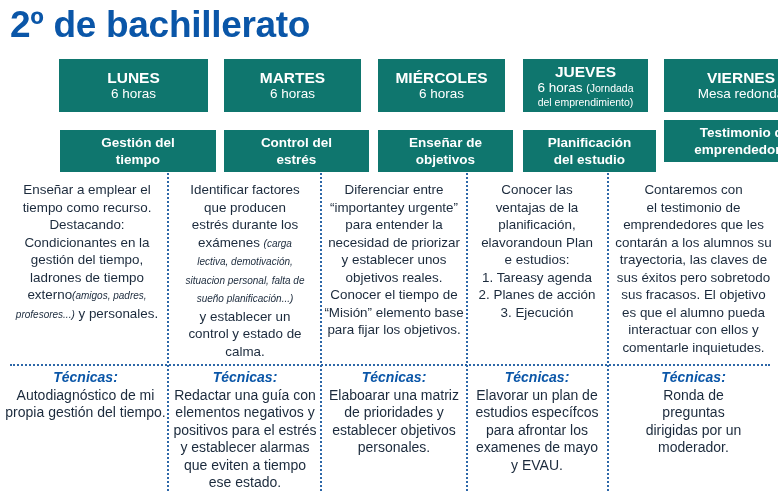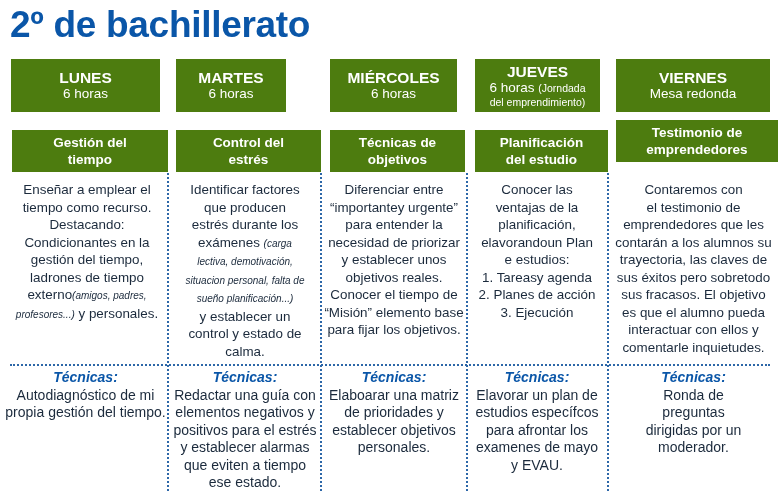--- a/index.html
+++ b/index.html
@@ -1,21 +1,21 @@
 <!DOCTYPE html>
 <html><head>
   <meta charset="utf-8">
   <style>
     html, body { margin: 0; padding: 0; background: #ffffff; }
     body { width: 778px; height: 504px; position: relative; overflow: hidden;
            font-family: "Liberation Sans", "DejaVu Sans", sans-serif; color: #1b2a3c; }
     .title { position: absolute; left: 10px; top: 2px; font-size: 37px; font-weight: bold;
              color: #0a56a8; letter-spacing: -0.3px; line-height: 46px; margin: 0; }
-    .box { position: absolute; background: #4d7c0f; color: #fff; text-align: center;
-           display: flex; flex-direction: column; justify-content: center; align-items: center; }
+    .box { position: absolute; background: #0f766e; color: #fff; text-align: center;
+           display: flex; flex-direction: column; justify-content: center; align-items: center; margin-left: 48px; }
     .day-name { font-weight: bold; font-size: 15.5px; line-height: 17px; }
     .day-sub { font-size: 13.5px; line-height: 16px; }
     .day-sub small { font-size: 10.5px; }
     .day-sub2 { font-size: 10.5px; line-height: 13px; }
     .topic { font-weight: bold; font-size: 13.5px; line-height: 17px; padding: 0 4px; }
     .vline { position: absolute; width: 0; border-left: 2px dotted #2d67a8; top: 173px; height: 318px; }
     .hline { position: absolute; height: 0; border-top: 2px dotted #2d67a8; top: 364px; left: 10px; width: 760px; }
     .desc { position: absolute; top: 181px; text-align: center; font-size: 13.4px; line-height: 17.5px; color: #1b2a3c; }
     .desc small { font-size: 10px; font-style: italic; }
     .tech { position: absolute; top: 369px; text-align: center; font-size: 14px; line-height: 17.5px; color: #1b2a3c; }
@@ -23,21 +23,21 @@
   </style>
 </head>
 <body>
 
 <h1 class="title">2º de bachillerato</h1>
 
 <div class="box" style="left:11px; top:59px; width:149px; height:53px;">
   <span class="day-name">LUNES</span>
   <span class="day-sub">6 horas</span>
 </div>
-<div class="box" style="left:176px; top:59px; width:110px; height:53px;align-items:center;">
+<div class="box" style="left:176px; top:59px; width:137px; height:53px;align-items:center;">
   <span class="day-name">MARTES</span>
   <span class="day-sub">6 horas</span>
 </div>
 <div class="box" style="left:330px; top:59px; width:127px; height:53px;">
   <span class="day-name">MIÉRCOLES</span>
   <span class="day-sub">6 horas</span>
 </div>
 <div class="box" style="left:475px; top:59px; width:125px; height:53px;">
   <span class="day-name">JUEVES</span>
   <span class="day-sub"><span>6 horas</span> <small>(Jorndada</small></span>
@@ -50,21 +50,21 @@
 
 <div class="box topic" style="left:12px; top:130px; width:148px; height:42px;">
   <span>Gestión del</span>
   <span>tiempo</span>
 </div>
 <div class="box topic" style="left:176px; top:130px; width:137px; height:42px;">
   <span>Control del</span>
   <span>estrés</span>
 </div>
 <div class="box topic" style="left:330px; top:130px; width:127px; height:42px;">
-  <span>Técnicas de</span>
+  <span>Enseñar de</span>
   <span>objetivos</span>
 </div>
 <div class="box topic" style="left:475px; top:130px; width:125px; height:42px;">
   <span>Planificación</span>
   <span>del estudio</span>
 </div>
 <div class="box topic" style="left:616px; top:120px; width:154px; height:42px;">
   <span>Testimonio de</span>
   <span>emprendedores</span>
 </div>

